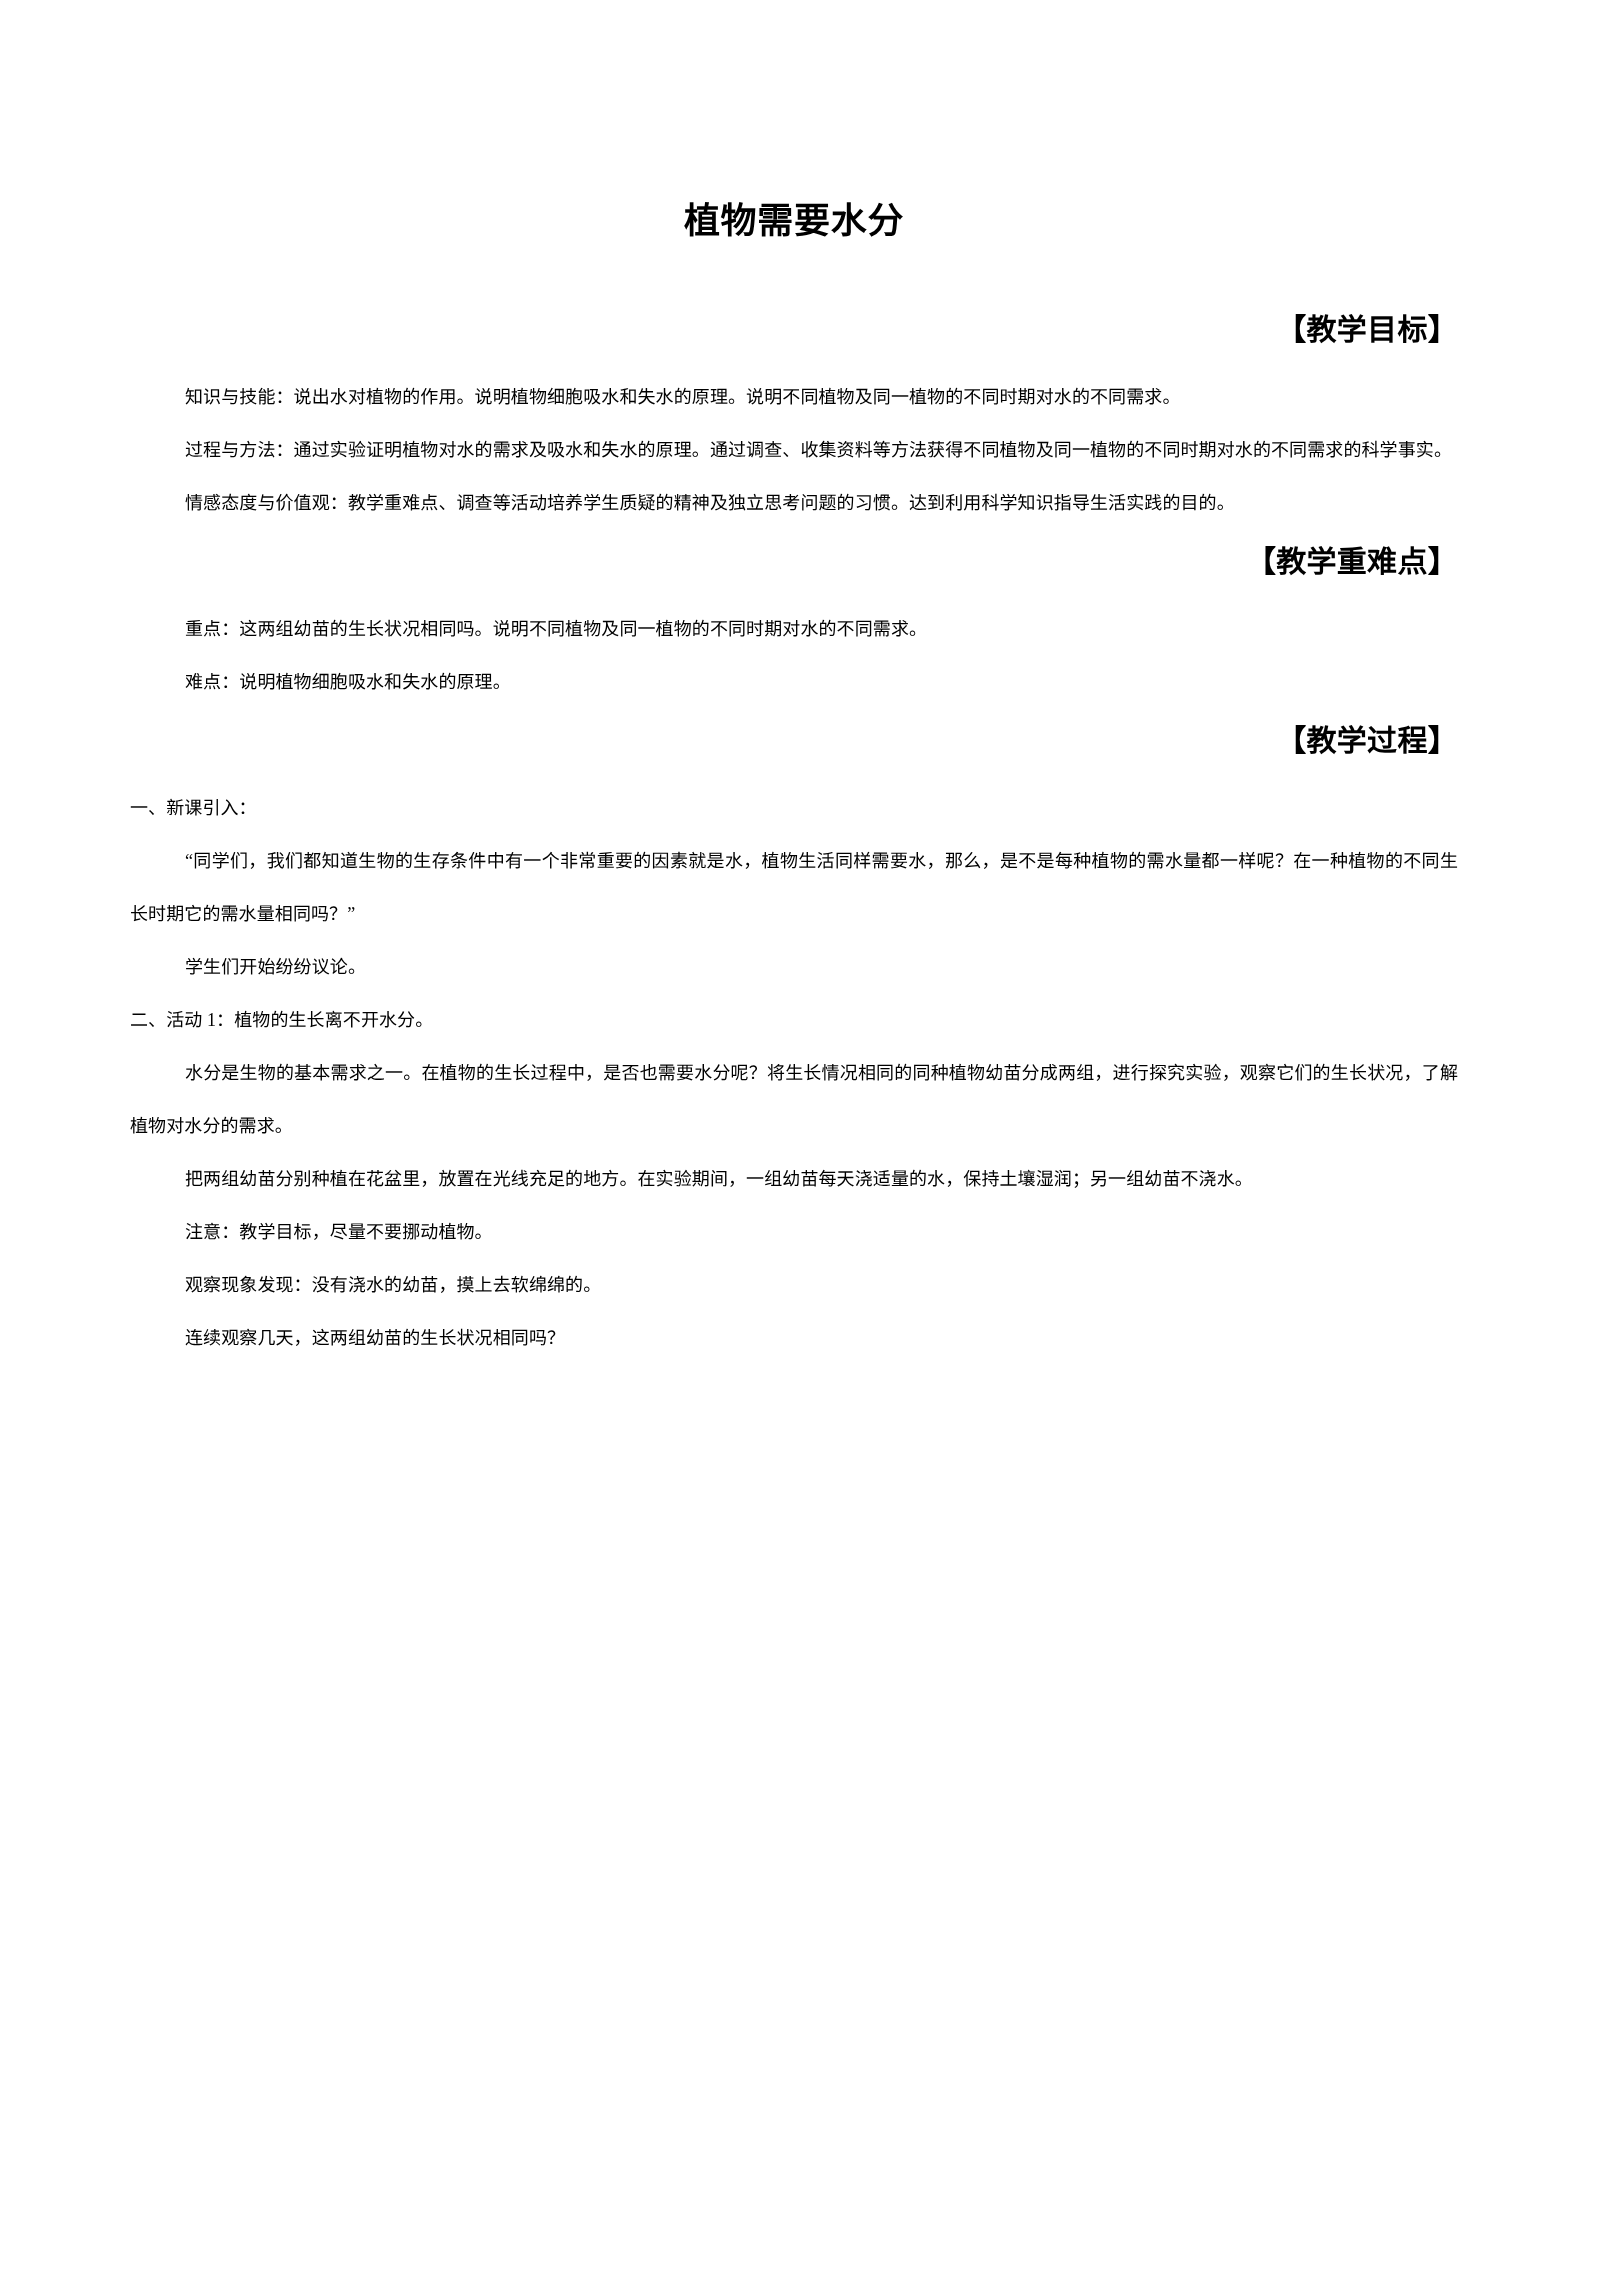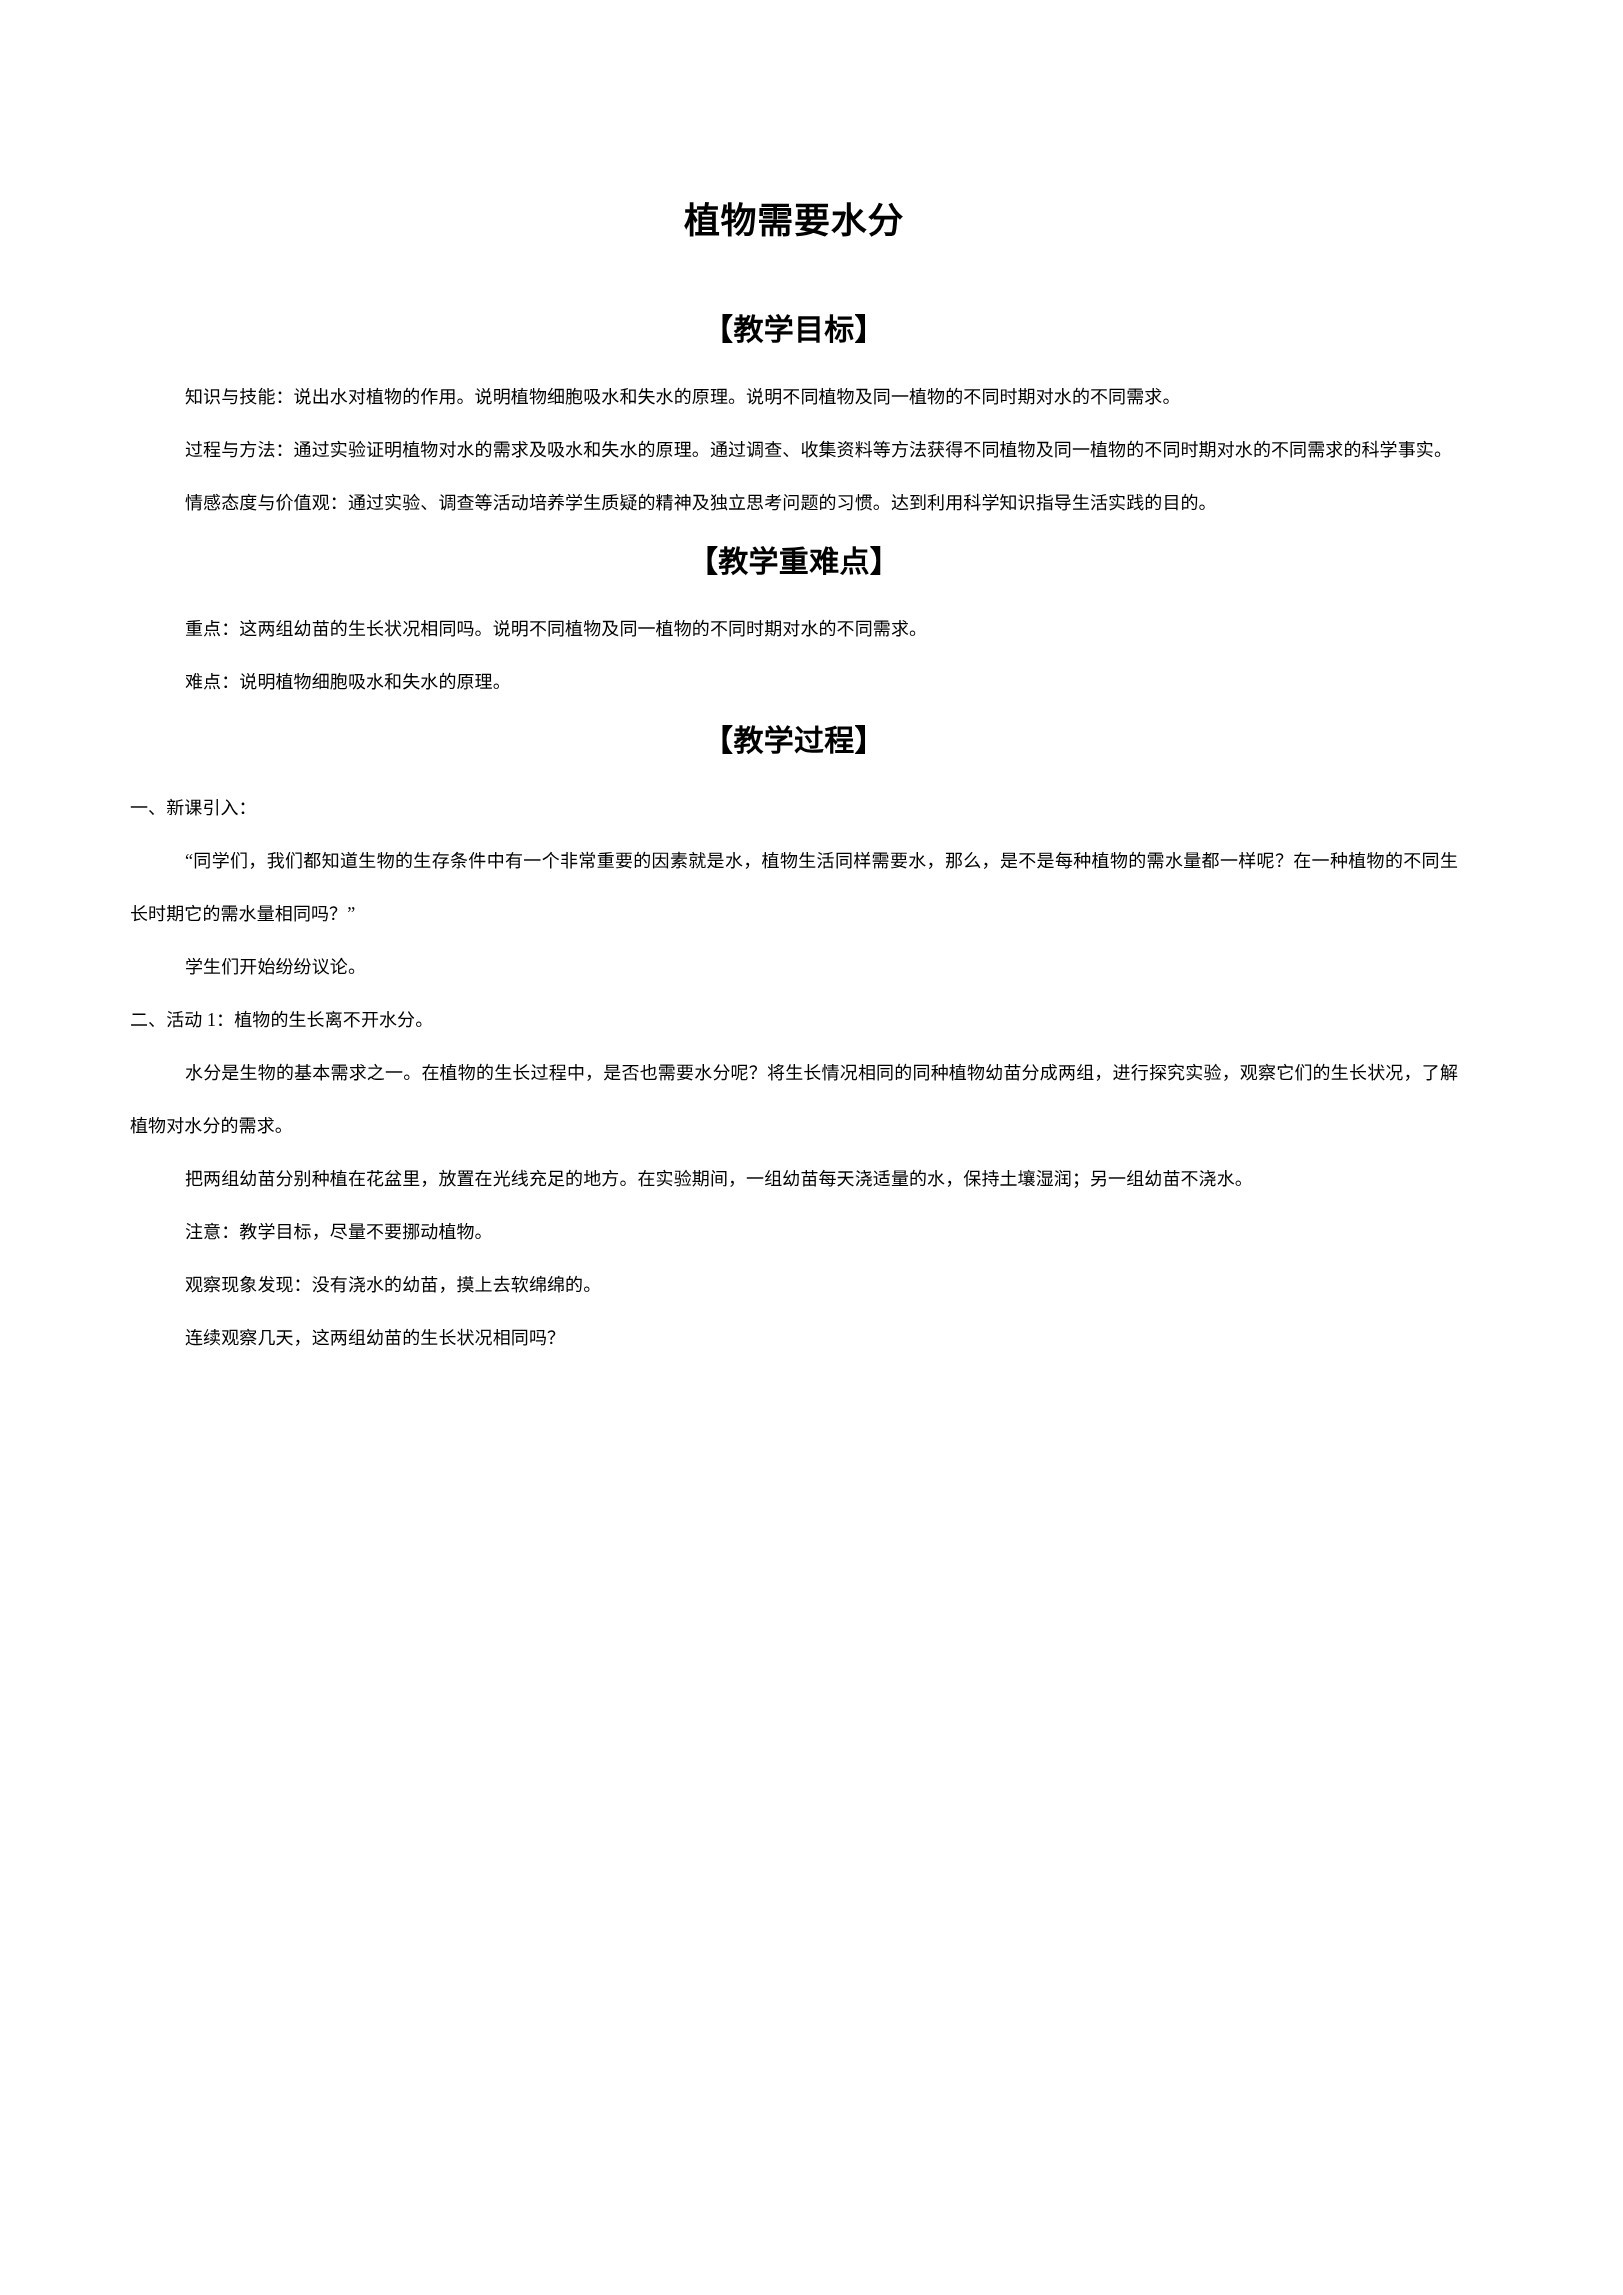--- a/index.html
+++ b/index.html
@@ -41,21 +41,21 @@
   }
 
   
   .section-heading {
     font-family: "DejaVu Sans", "Liberation Sans", sans-serif;
     font-weight: bold;
     font-size: 30px;
     line-height: 1.35;
     letter-spacing: 0.3px;
     margin: 0;
-    text-align: center;
+    text-align: right;
   }
 
   
   .para {
     font-family: "Liberation Serif", "DejaVu Serif", serif;
     font-size: 18px;
     line-height: 53px;
     margin: 0;
     text-align: justify;
     text-justify: inter-ideograph;
@@ -97,21 +97,21 @@
 
     <h1 class="doc-title">植物需要水分</h1>
 
     <div class="gap-after-title"></div>
 
     <h2 class="section-heading">【教学目标】</h2>
     <div class="gap-md"></div>
 
     <p class="para indent">知识与技能：说出水对植物的作用。说明植物细胞吸水和失水的原理。说明不同植物及同一植物的不同时期对水的不同需求。</p>
     <p class="para indent">过程与方法：通过实验证明植物对水的需求及吸水和失水的原理。通过调查、收集资料等方法获得不同植物及同一植物的不同时期对水的不同需求的科学事实。</p>
-    <p class="para indent">情感态度与价值观：通过实验、调查等活动培养学生质疑的精神及独立思考问题的习惯。达到利用科学知识指导生活实践的目的。</p>
+    <p class="para indent">情感态度与价值观：教学重难点、调查等活动培养学生质疑的精神及独立思考问题的习惯。达到利用科学知识指导生活实践的目的。</p>
 
     <div class="gap-sm"></div>
 
     <h2 class="section-heading">【教学重难点】</h2>
     <div class="gap-md"></div>
 
     <p class="para indent">重点：这两组幼苗的生长状况相同吗。说明不同植物及同一植物的不同时期对水的不同需求。</p>
     <p class="para indent">难点：说明植物细胞吸水和失水的原理。</p>
 
     <div class="gap-sm"></div>

